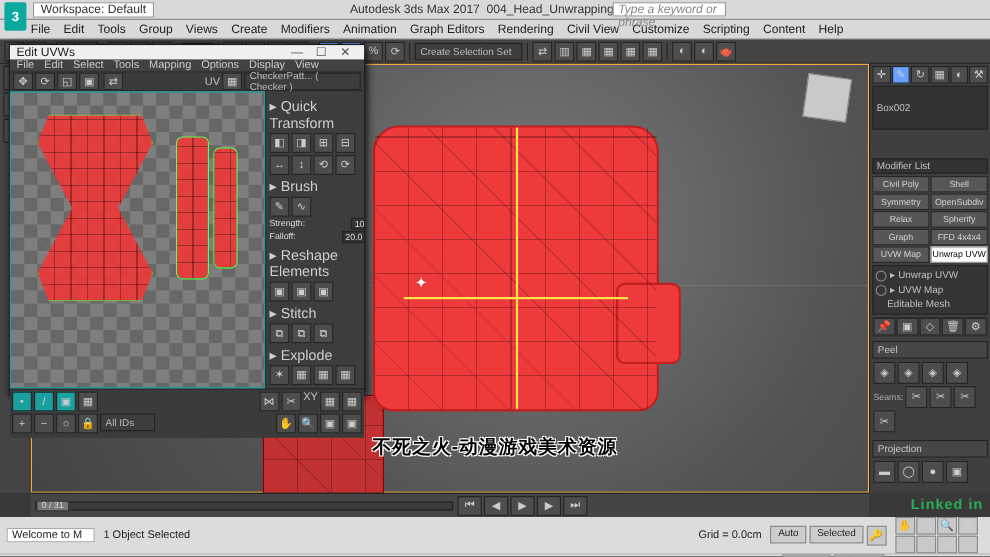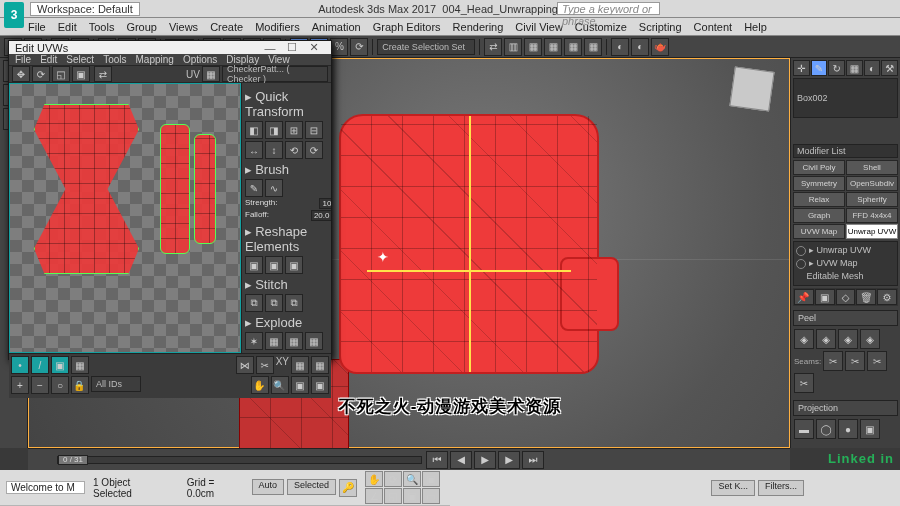--- a/index.html
+++ b/index.html
@@ -90,25 +90,25 @@
   .kv { display:flex; justify-content:space-between; font-size:8px; color:#ddd; margin:1px 0;gap:42px; }
   .kv .num { background:#333; border:1px solid #222; width:26px; text-align:right; padding:0 2px; }
   .uvstatus { height:48px; border-top:1px solid #222; background:#3b3b3b; padding:2px; }
   .uvstatus .rowb { display:flex; gap:2px; margin-bottom:2px; }
   .uvstatus .rbtn { width:18px; height:18px; }
   .uvstatus .rbtn.cyan { background:#1aa0a0; }
   
   .lower-island { position:absolute; top:300px; left:210px; width:110px; height:90px; background:#c23232; border:1px solid #880000; }
   
   .timeline { position:absolute; left:28px; right:110px; bottom:36px; height:22px; background:#454545; border-top:1px solid #222; display:flex; align-items:center; gap:4px; padding:0 4px; font-size:9px; color:#bbb; }
-  .slider { flex:.6; height:8px; border:1px solid #222; position:relative; background:#3b3b3b;margin-left:25px; }
+  .slider { flex:.6; height:8px; border:1px solid #222; position:relative; background:#3b3b3b; }
   .slider-knob { position:absolute; left:0; top:-2px; width:30px; height:10px; background:#777; border:1px solid #222; display:flex; align-items:center; justify-content:center; color:#ddd; font-size:8px; }
   .timebtns { display:flex; gap:2px; }
   .timebtns .rbtn { width:22px; height:18px; }
-  .statusbar { position:absolute; left:0; right:0; bottom:0; height:36px; background:#dcdcdc; color:#222; font-size:10px; display:flex; flex-direction:row; }
+  .statusbar { position:absolute; left:0; right:0; bottom:0; height:36px; background:#dcdcdc; color:#222; font-size:10px; display:flex; flex-direction:column; }
   .status-row1 { flex:1; display:flex; align-items:center; gap:8px; padding:0 6px; border-bottom:1px solid #b5b5b5; }
   .status-row1 .welcome { background:#fff; border:1px solid #aaa; padding:0 4px; width:80px; }
   .status-row2 { flex:1; display:flex; align-items:center; padding:0 6px; gap:10px; }
   .status-ctrls { display:flex; gap:3px; }
   .sbtn { height:16px; padding:0 6px; background:#ccc; border:1px solid #888; font-size:9px; }
   .corner-nav { display:flex; flex-wrap:wrap; width:80px; gap:1px; }
   .corner-nav .rbtn { width:18px; height:16px; background:#c9c9c9; border:1px solid #888; }
   
   .watermark { position:absolute; top:395px; left:50%; transform:translateX(-50%); text-align:center; z-index:20; pointer-events:none; }
   .watermark .l1 { font-size:17px; font-weight:600; color:#000; text-shadow:-1px -1px 0 #fff,1px -1px 0 #fff,-1px 1px 0 #fff,1px 1px 0 #fff; letter-spacing:1px; }

